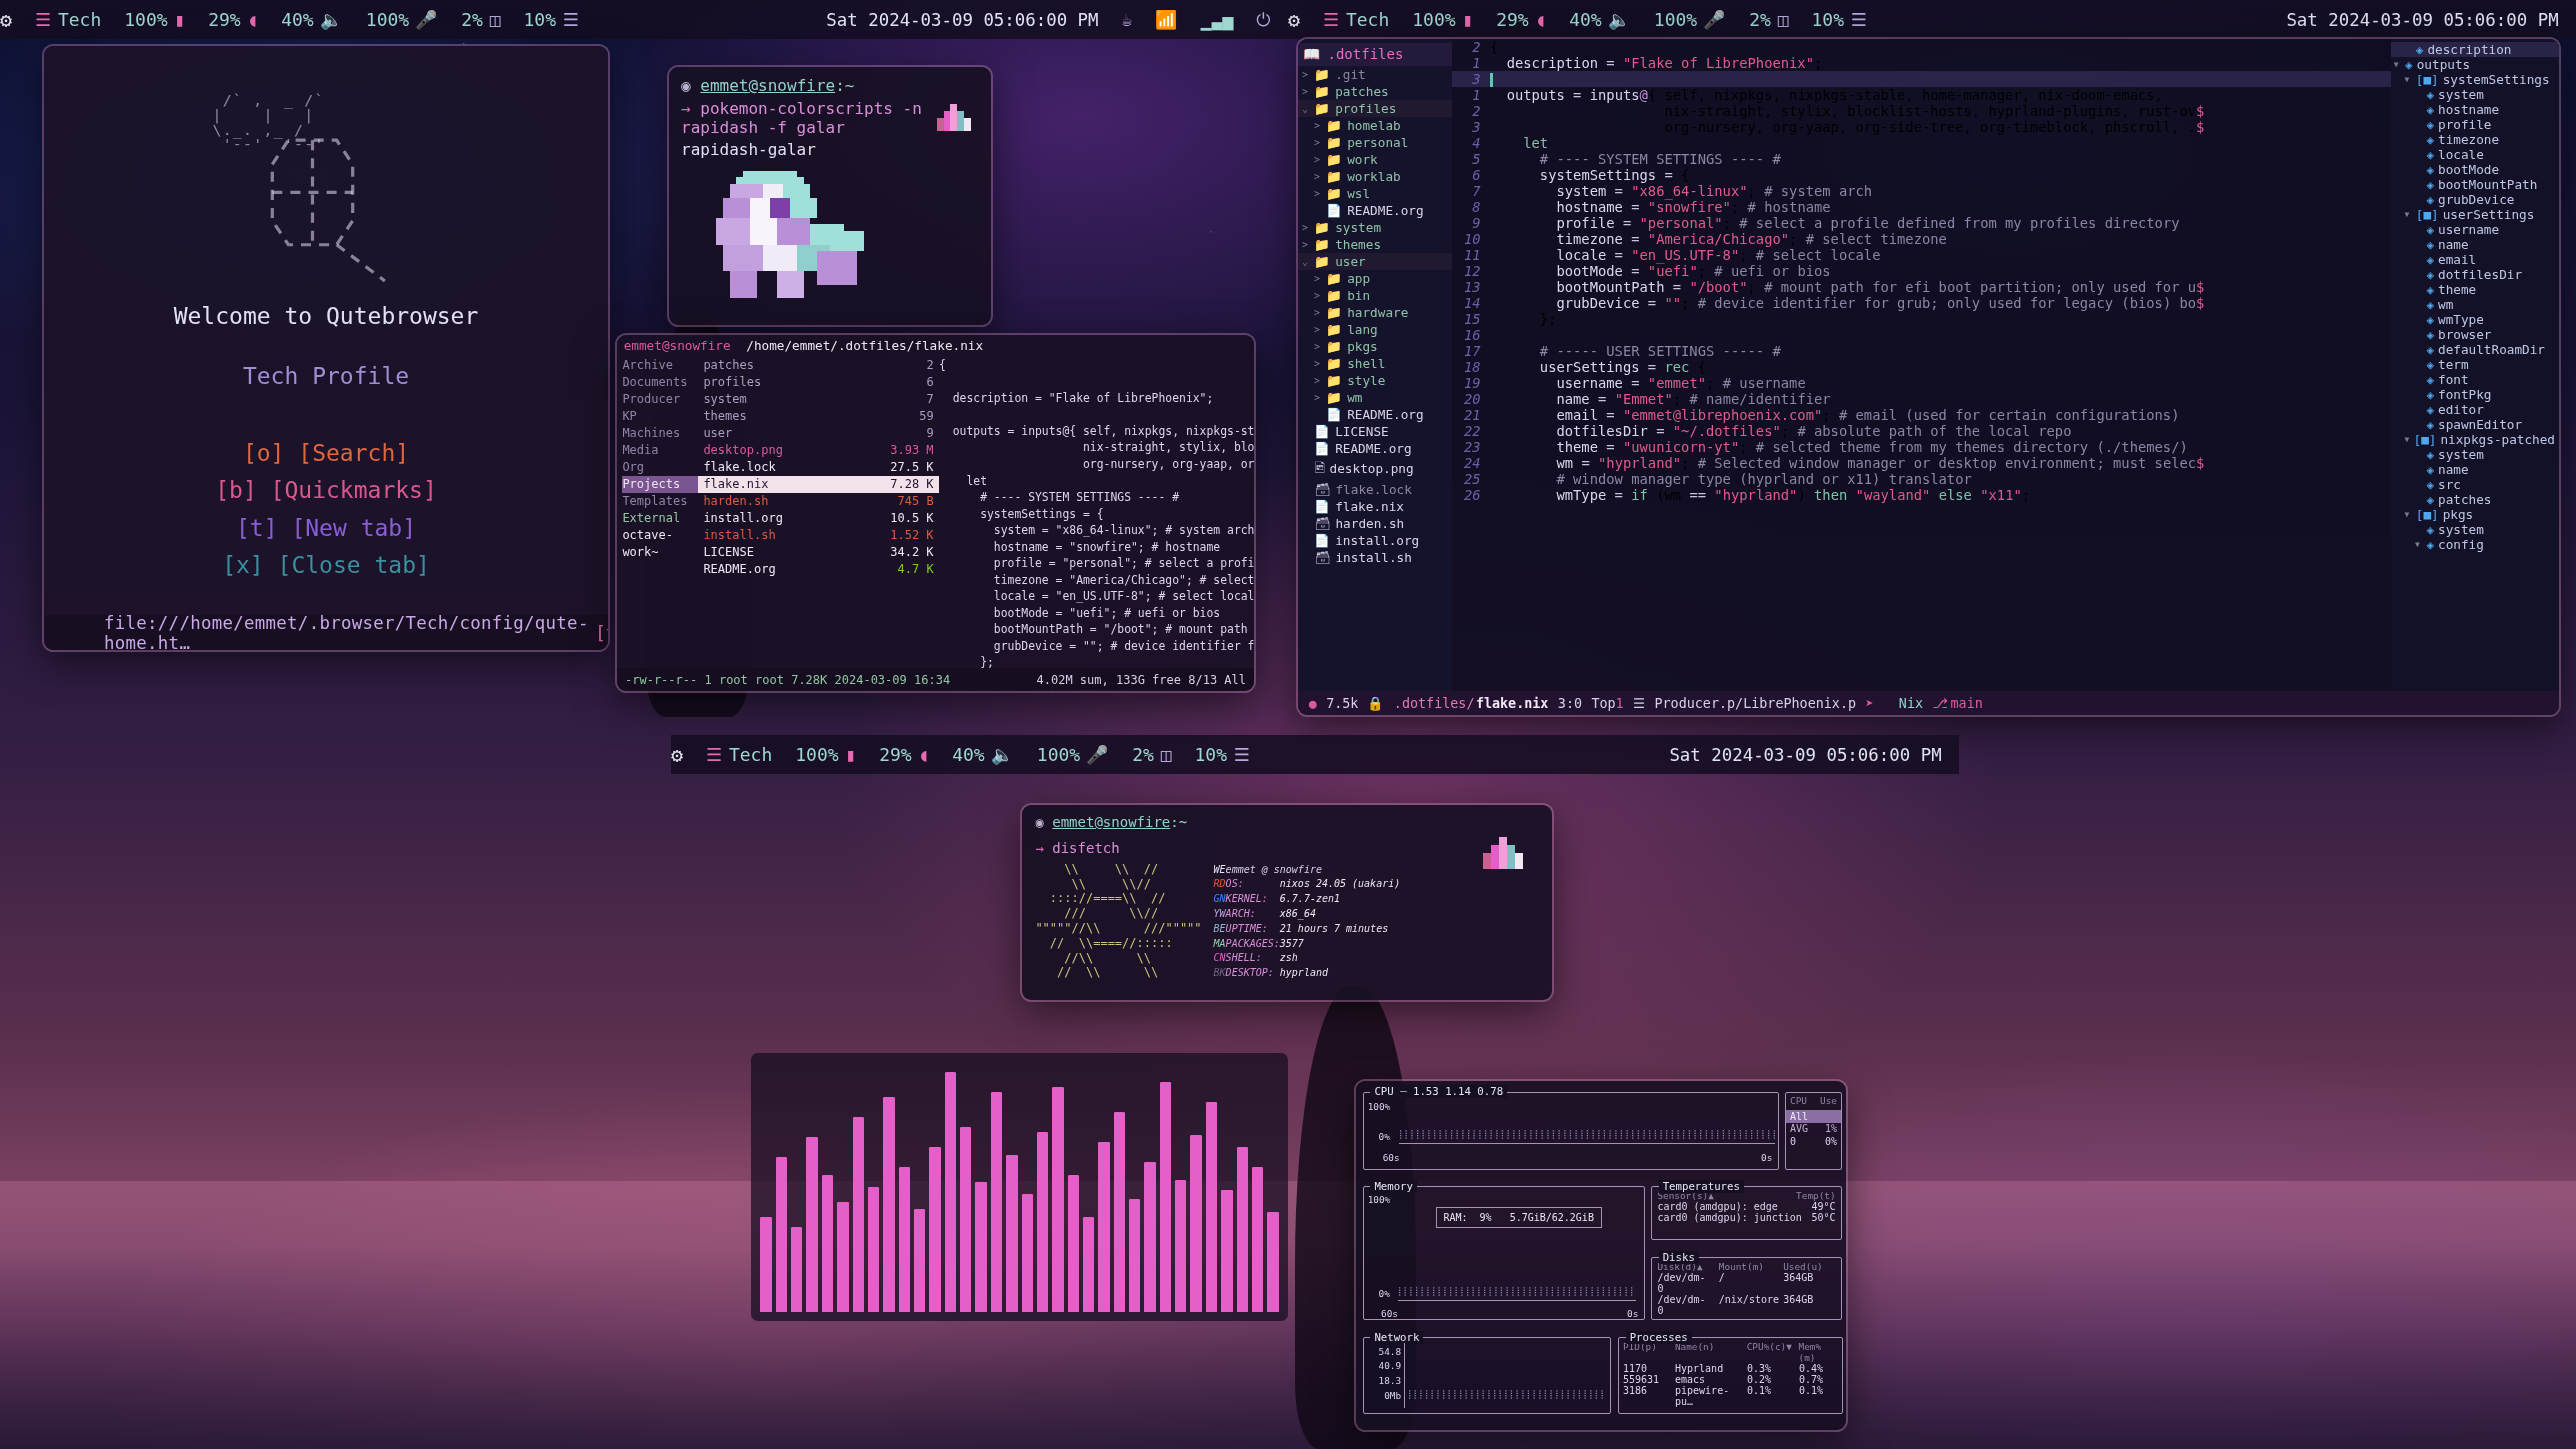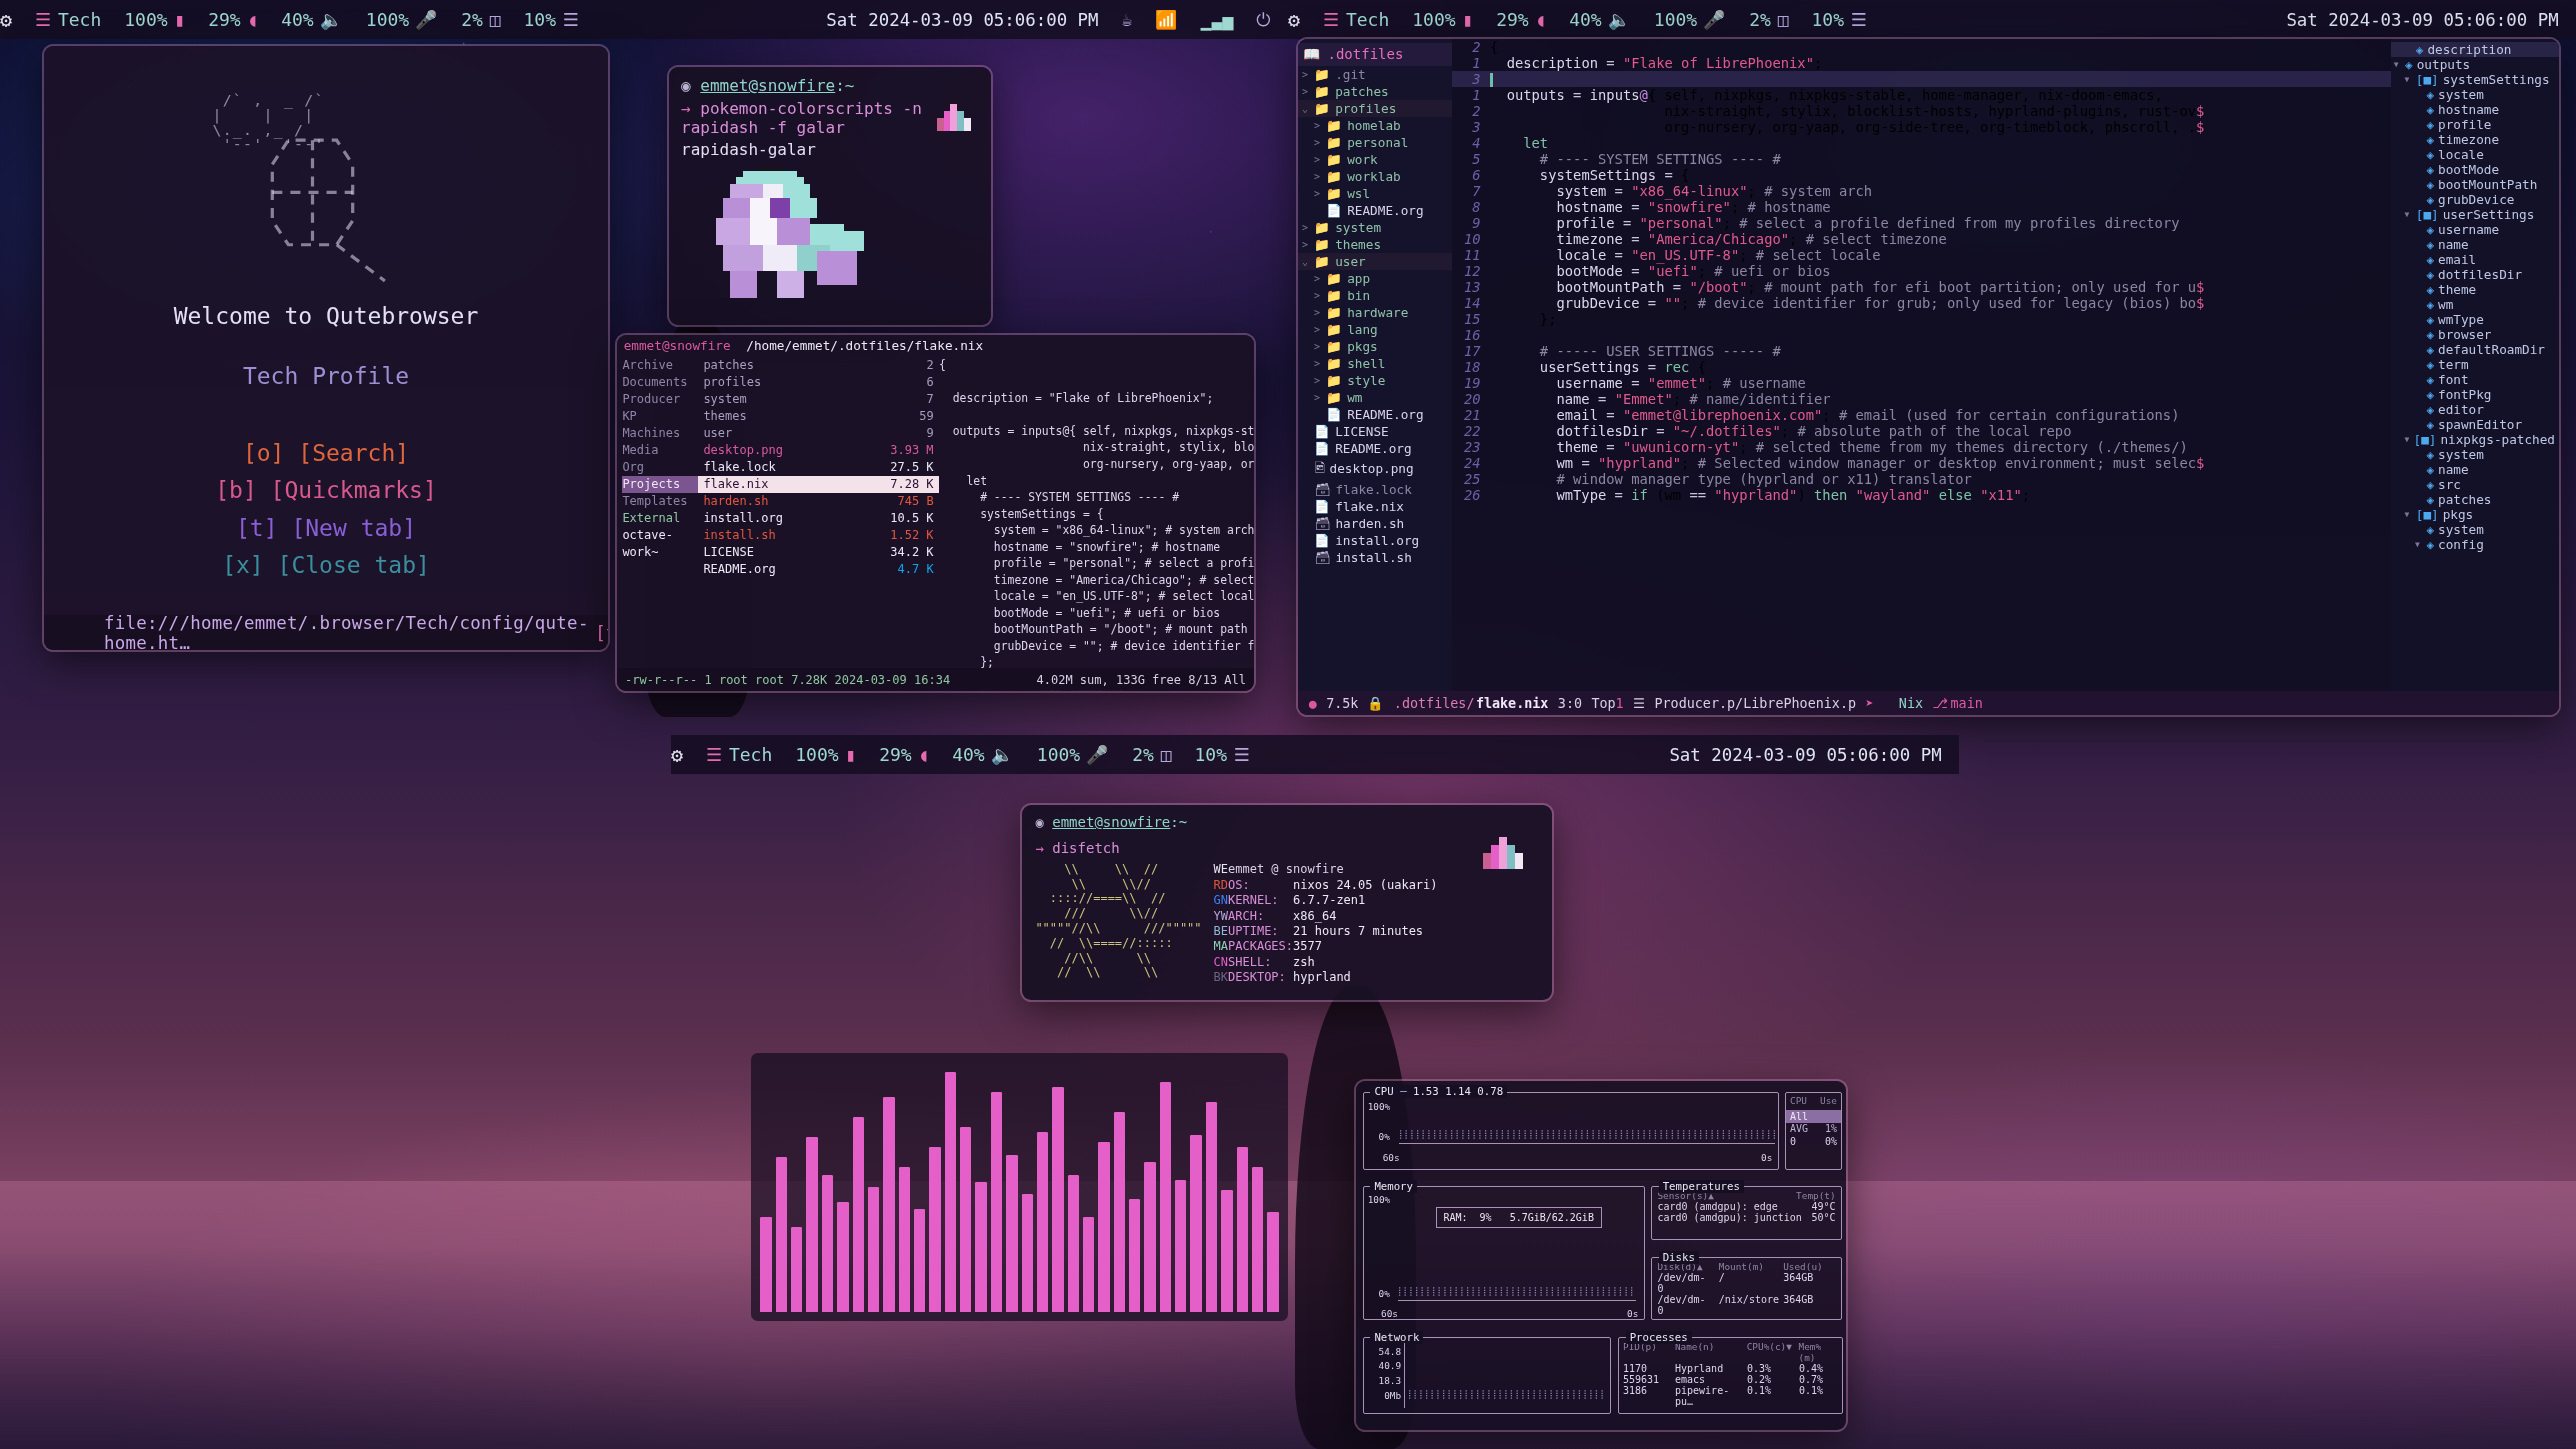--- a/index.html
+++ b/index.html
@@ -105,21 +105,21 @@
                 padding-top:2.7px; overflow:hidden;}
   #ed .outline .o{ display:flex; align-items:center; gap:4px; color:#bfc7e6; white-space:nowrap; padding:0 4px;}
   #ed .modeline{ height:24px; background:rgba(34,20,48,.97); display:flex; align-items:center;
                  gap:9.4px; padding:0 10.7px; font-size:13.4px; color:#d8cfe8;}
   .nx-kw{color:#c98fe0}.nx-str{color:#e05a8f}.nx-cmt{color:#8c85a4}.nx-var{color:#ddd6ef}
   .nx-let{color:#7fc4a8}.nx-op{color:#c9c2e0}
 
   
   #df{ background:rgba(24,16,36,.93); color:#ded8ef; font-size:13.4px; }
   #df .logo{ color:#c9c47e; white-space:pre; line-height:14.8px; font-size:12px;}
-  #df .rows td{ padding:0.7px 0; font-size:12px; }
+  #df .rows td{ padding:0.7px 0; font-size:10px;font-style:italic; }
   #df .lbl{ color:#d98fd8; padding-right:16px; }
   #df .val{ color:#ece8f6; }
   #df .ci{ font-size:12.7px; padding-right:6.7px; }
 
   
   #bt{ background:rgba(22,14,34,.90); color:#cfc6e0; font-size:10.7px; }
   .bx{ position:absolute; border:0.7px solid #a892b8; border-radius:2px; }
   .bx>.cap{ position:absolute; top:-7.4px; left:6.7px; background:rgba(22,14,34,.99);
             padding:0 4px; color:#ece6f4; font-size:10.7px; }
   .graph{ color:#8c86b8; font-size:8.7px; letter-spacing:-0.7px; white-space:nowrap; overflow:hidden;}
@@ -356,21 +356,21 @@
         <div class="row">
           <span style="color: rgb(224, 87, 62);">install.sh</span>
           <span style="color: rgb(224, 87, 62);">1.52 K</span>
         </div>
         <div class="row">
           <span style="color: rgb(236, 232, 246);">LICENSE</span>
           <span style="color: rgb(236, 232, 246);">34.2 K</span>
         </div>
         <div class="row">
           <span style="color: rgb(236, 232, 246);">README.org</span>
-          <span style="color: #0ea5e9; text-align: center;">4.7 K</span>
+          <span style="color: #84cc16; text-align: center;">4.7 K</span>
         </div>
       </div>
     <div class="c3" id="fm-prev" style="font-size:11.4px;line-height:1.45;white-space:pre;color:#ddd6ef;">{
 
   description = "Flake of LibrePhoenix";
 
   outputs = inputs@{ self, nixpkgs, nixpkgs-stable, home-ma
                      nix-straight, stylix, blocklist-hosts,
                      org-nursery, org-yaap, org-side-tree,
     let

